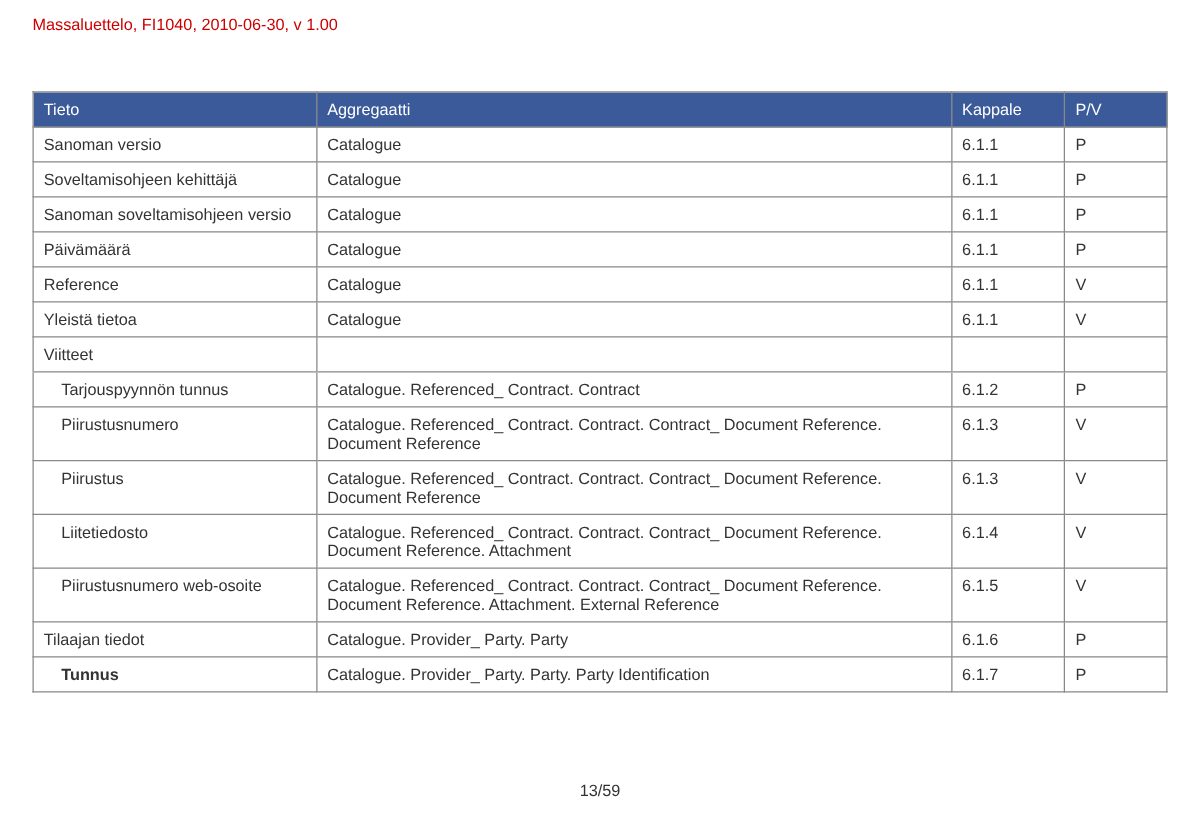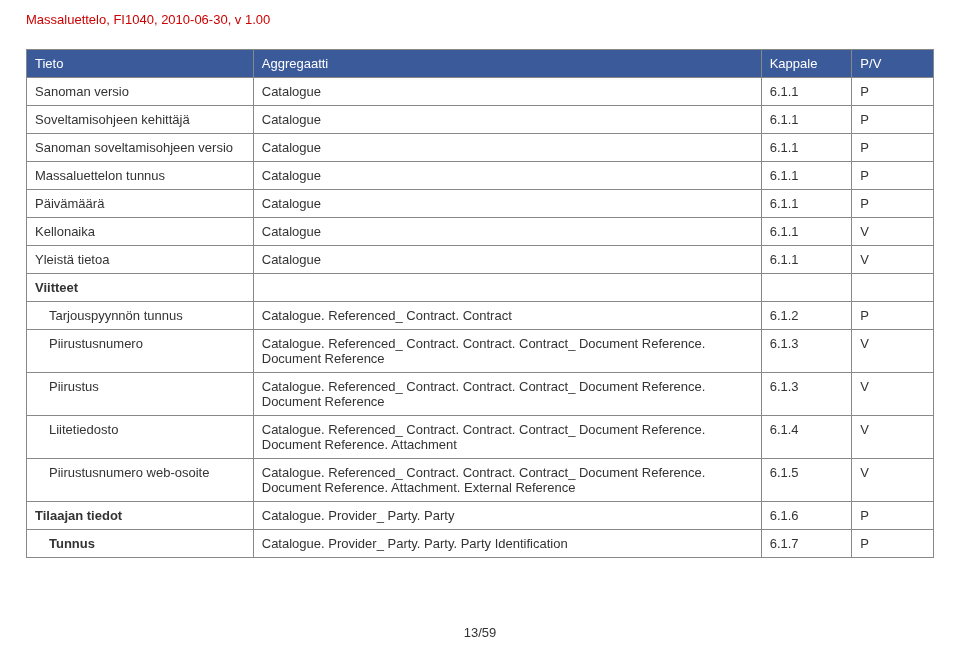--- a/index.html
+++ b/index.html
@@ -18,20 +18,21 @@
     font-size: 13px;
     padding: 12px 12px 0 26px;
   }
   .table-wrap {
     padding: 22px 26px 0 26px;
   }
   table {
     border-collapse: collapse;
     width: 100%;
     table-layout: fixed;
+    margin-top: 24px;
   }
   th, td {
     border: 1px solid #888;
     padding: 6px 8px;
     text-align: left;
     vertical-align: top;
     font-size: 13px;
   }
   th {
     background: #3a5a99;
@@ -46,21 +47,21 @@
     border-left: 1px solid #888;
     border-right: 1px solid #888;
     border-top: 1px solid #888;
     border-bottom: none;
   }
   .section-row td:nth-child(2),
   .section-row td:nth-child(3),
   .section-row td:nth-child(4) {
     background: #fff;
   }
-  .bold { font-weight: bold; }
+  .bold { font-weight: normal; }
   .indent1 { padding-left: 22px; }
   .indent2 { padding-left: 22px; font-weight: bold; }
   .page-num {
     position: absolute;
     bottom: 24px;
     left: 0;
     right: 0;
     text-align: center;
     font-size: 13px;
     color: #333;
@@ -100,33 +101,27 @@
       <td>6.1.1</td>
       <td>P</td>
     </tr>
     <tr>
       <td>Sanoman soveltamisohjeen versio</td>
       <td>Catalogue</td>
       <td>6.1.1</td>
       <td>P</td>
     </tr>
     <tr>
-      <td>Massaluettelon tunnus</td>
-      <td>Catalogue</td>
-      <td>6.1.1</td>
-      <td>P</td>
-    </tr>
-    <tr>
       <td>Päivämäärä</td>
       <td>Catalogue</td>
       <td>6.1.1</td>
       <td>P</td>
     </tr>
     <tr>
-      <td>Kellonaika</td>
+      <td>Reference</td>
       <td>Catalogue</td>
       <td>6.1.1</td>
       <td>V</td>
     </tr>
     <tr>
       <td>Yleistä tietoa</td>
       <td>Catalogue</td>
       <td>6.1.1</td>
       <td>V</td>
     </tr>

